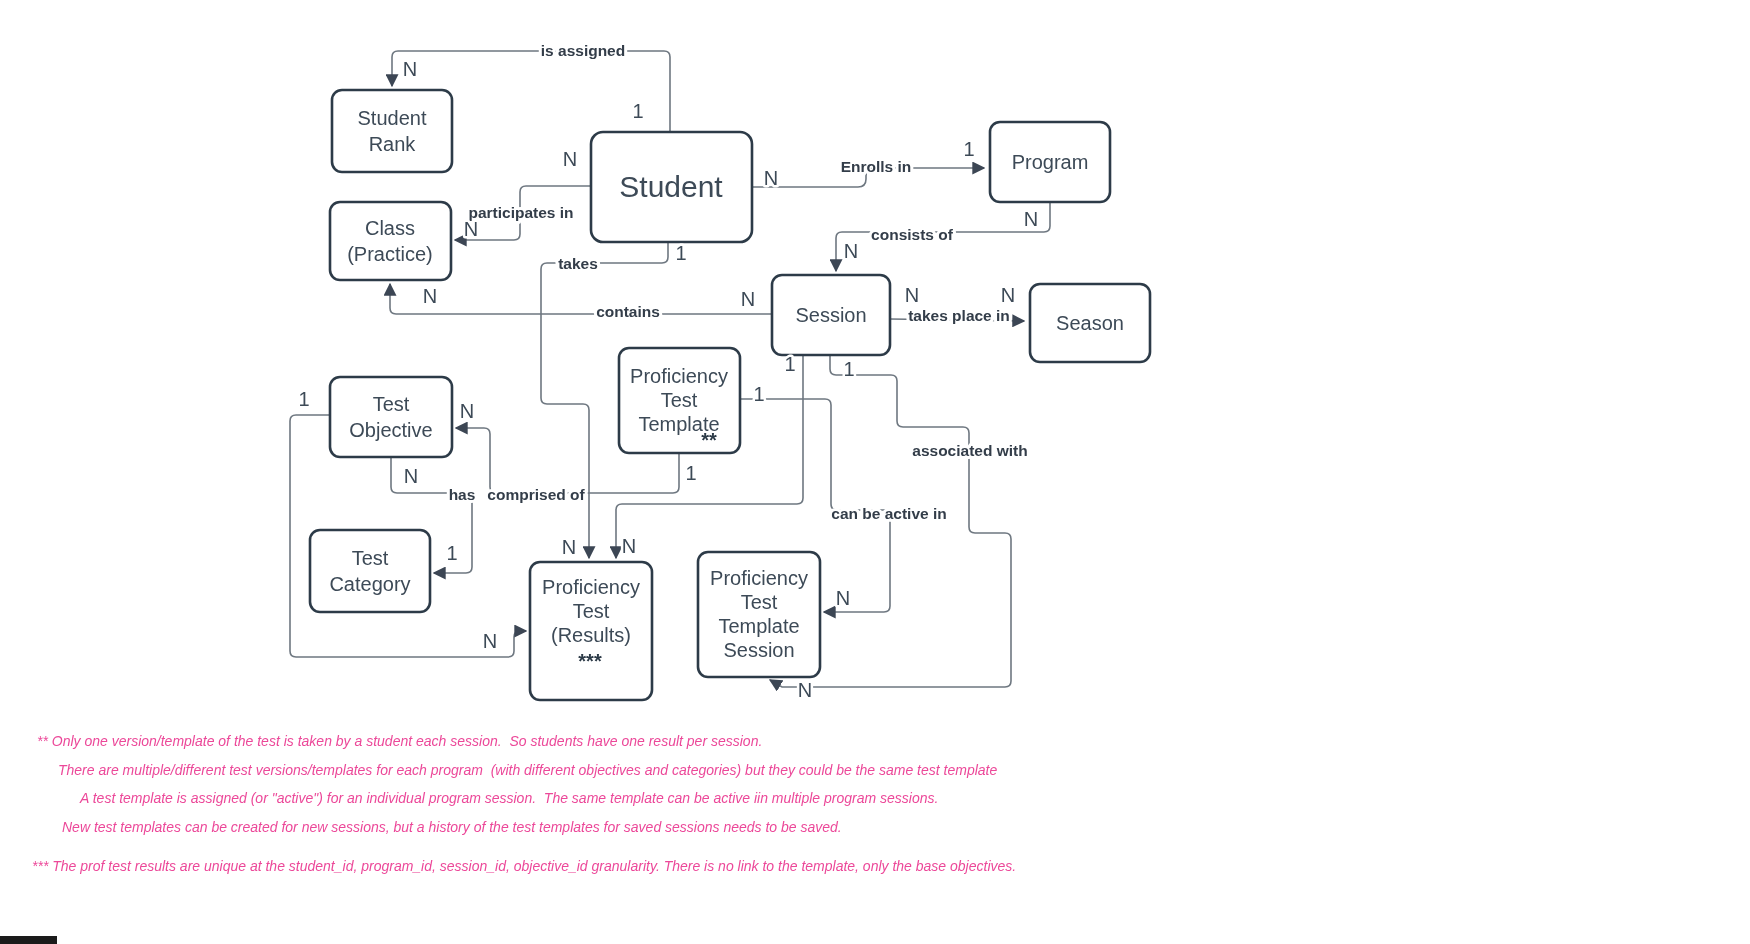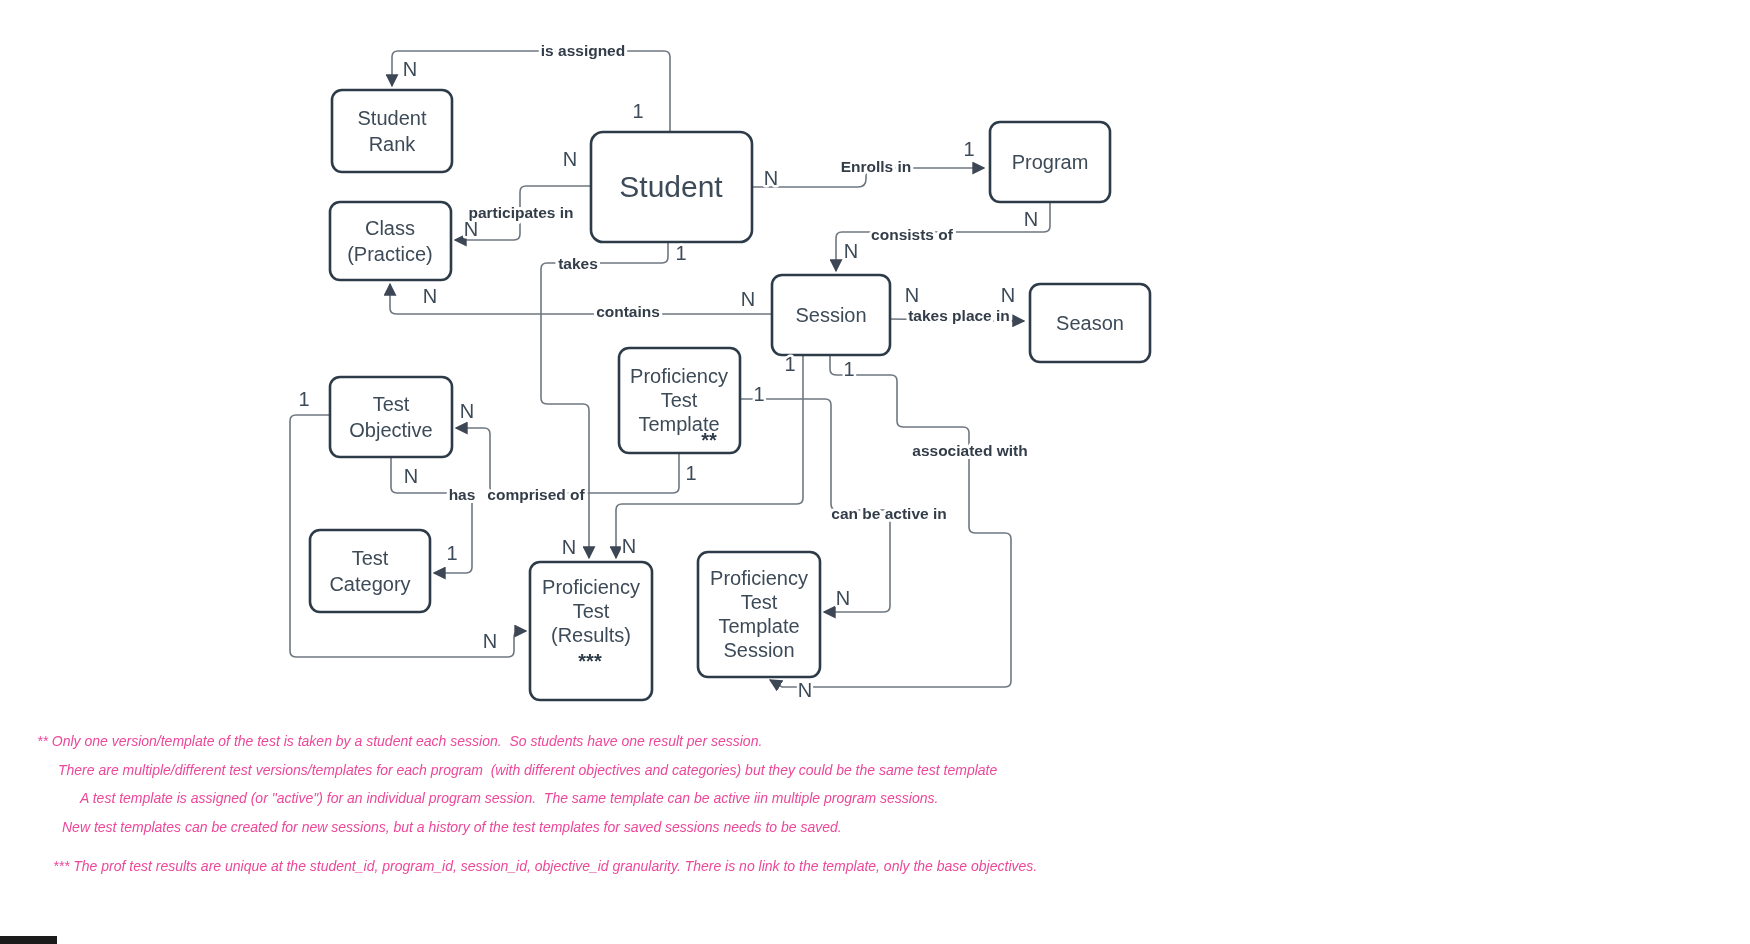--- a/index.html
+++ b/index.html
@@ -170,17 +170,17 @@
   <text class="card" x="759" y="401">1</text>
   <text class="card" x="843" y="605">N</text>
   <text class="card" x="849" y="376">1</text>
   <text class="card" x="805" y="697">N</text>
 </svg>
 
 <div class="footnote" style="left:37px;  top:733px;">** Only one version/template of the test is taken by a student each session.  So students have one result per session.</div>
 <div class="footnote" style="left:58px;  top:762px;">There are multiple/different test versions/templates for each program  (with different objectives and categories) but they could be the same test template</div>
 <div class="footnote" style="left:60px;  top:790px;margin-left:20px;">A test template is assigned (or "active") for an individual program session.  The same template can be active iin multiple program sessions.</div>
 <div class="footnote" style="left:62px;  top:819px;">New test templates can be created for new sessions, but a history of the test templates for saved sessions needs to be saved.</div>
-<div class="footnote" style="left:53px;  top:858px;">*** The prof test results are unique at the student_id, program_id, session_id, objective_id granularity. There is no link to the template, only the base objectives.</div>
+<div class="footnote" style="left:32px;  top:858px;">*** The prof test results are unique at the student_id, program_id, session_id, objective_id granularity. There is no link to the template, only the base objectives.</div>
 
 <div class="edge-artifact"></div>
 
 </div>
 
 </body></html>

